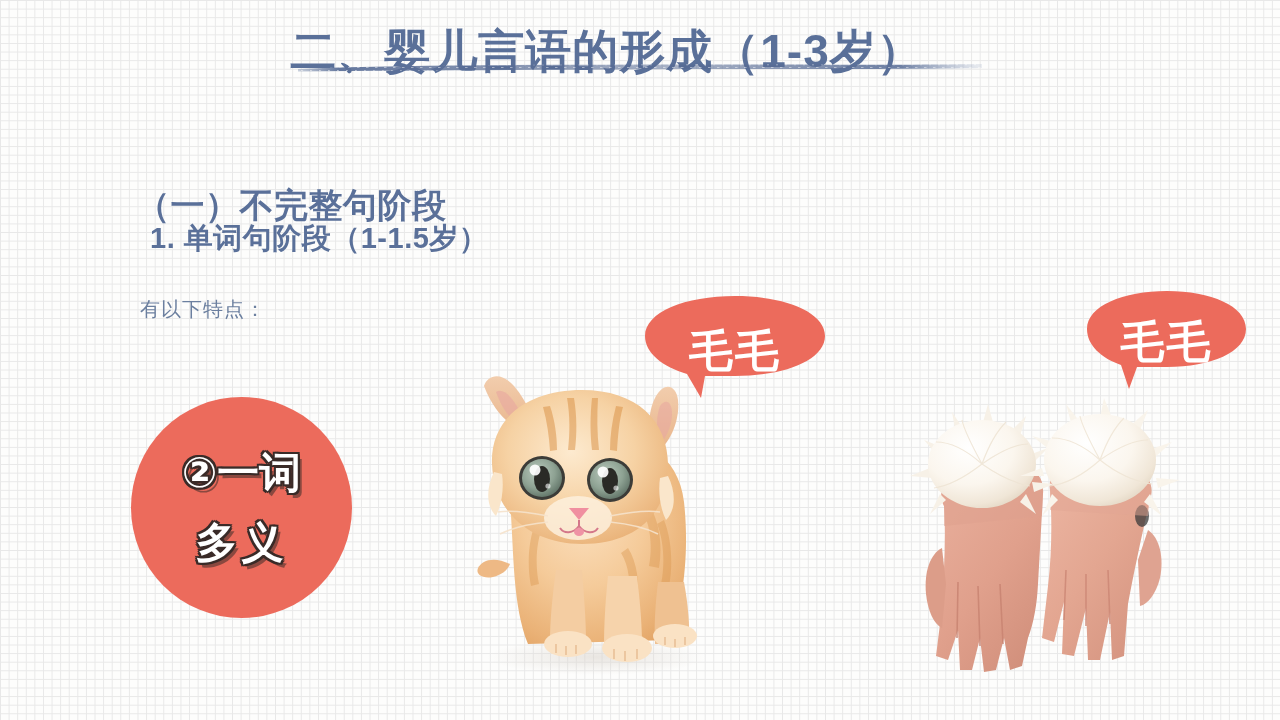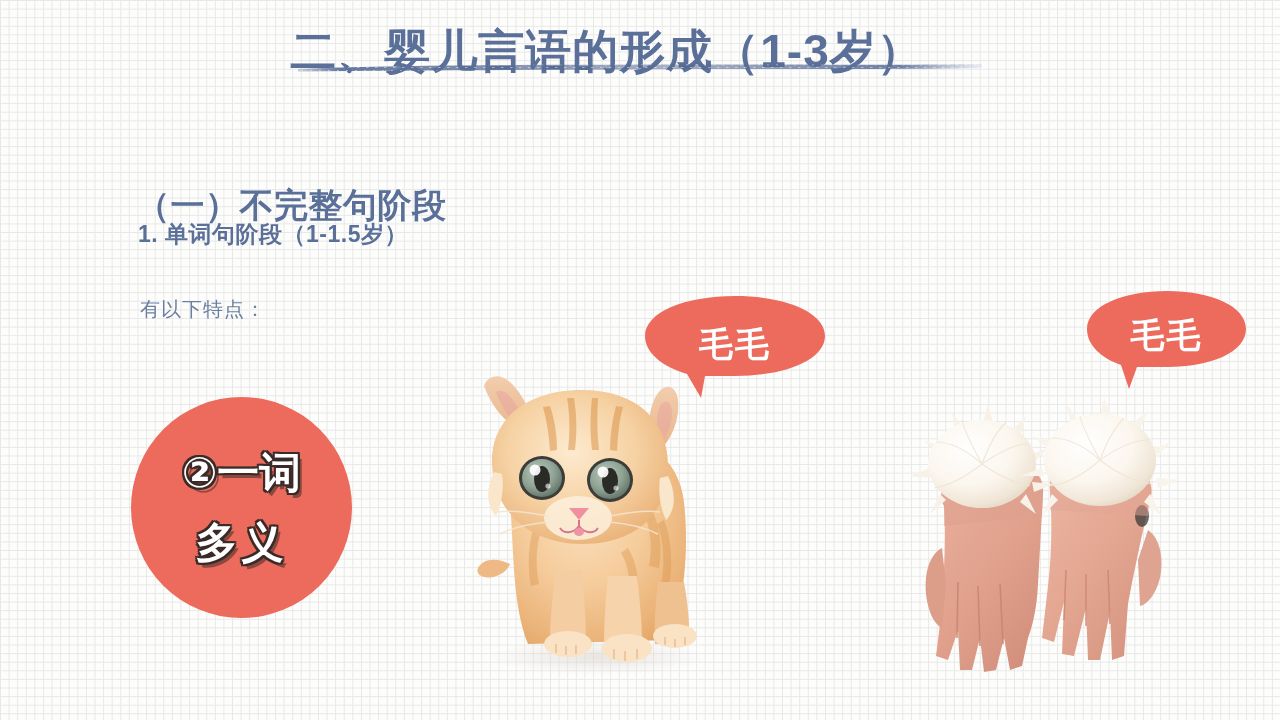--- a/index.html
+++ b/index.html
@@ -59,23 +59,23 @@
     top: 147px;
     font-size: 34px;
     font-weight: bold;
     color: #5a7099;
     letter-spacing: 0.5px;
     white-space: nowrap;
     margin-top: 36px;
   }
   .heading-l2 {
     position: absolute;
-    left: 138px;
+    left: 150px;
     top: 219px;
-    font-size: 23px;
+    font-size: 29px;
     font-weight: bold;
     color: #5a7099;
     letter-spacing: 0.5px;
     white-space: nowrap;
   }
   .body-line {
     position: absolute;
     left: 140px;
     top: 296px;
     font-size: 20px;
@@ -141,21 +141,21 @@
 
   
   .speech-bubble {
     position: absolute;
   }
   .speech-bubble .bubble-text {
     position: absolute;
     left: 0;
     right: 0;
     text-align: center;
-    font-size: 34px;
+    font-size: 44px;
     font-weight: bold;
     color: #ffffff;
     letter-spacing: 2px;
     white-space: nowrap;
     pointer-events: none;
   }
   #bubble-kitten {
     left: 643px;
     top: 294px;
     width: 184px;

